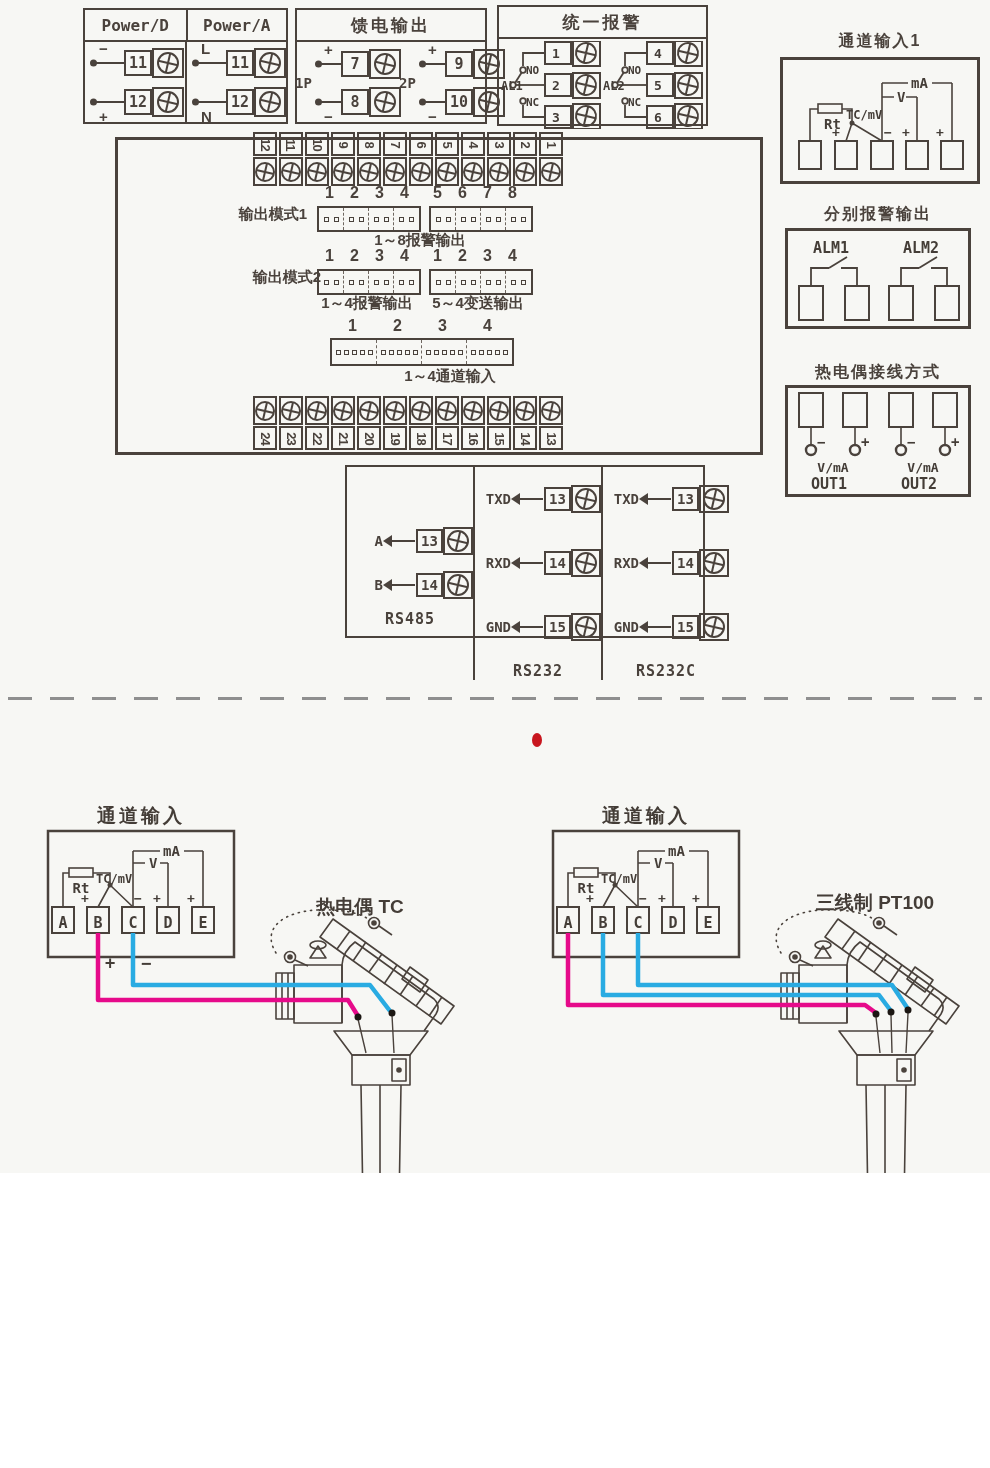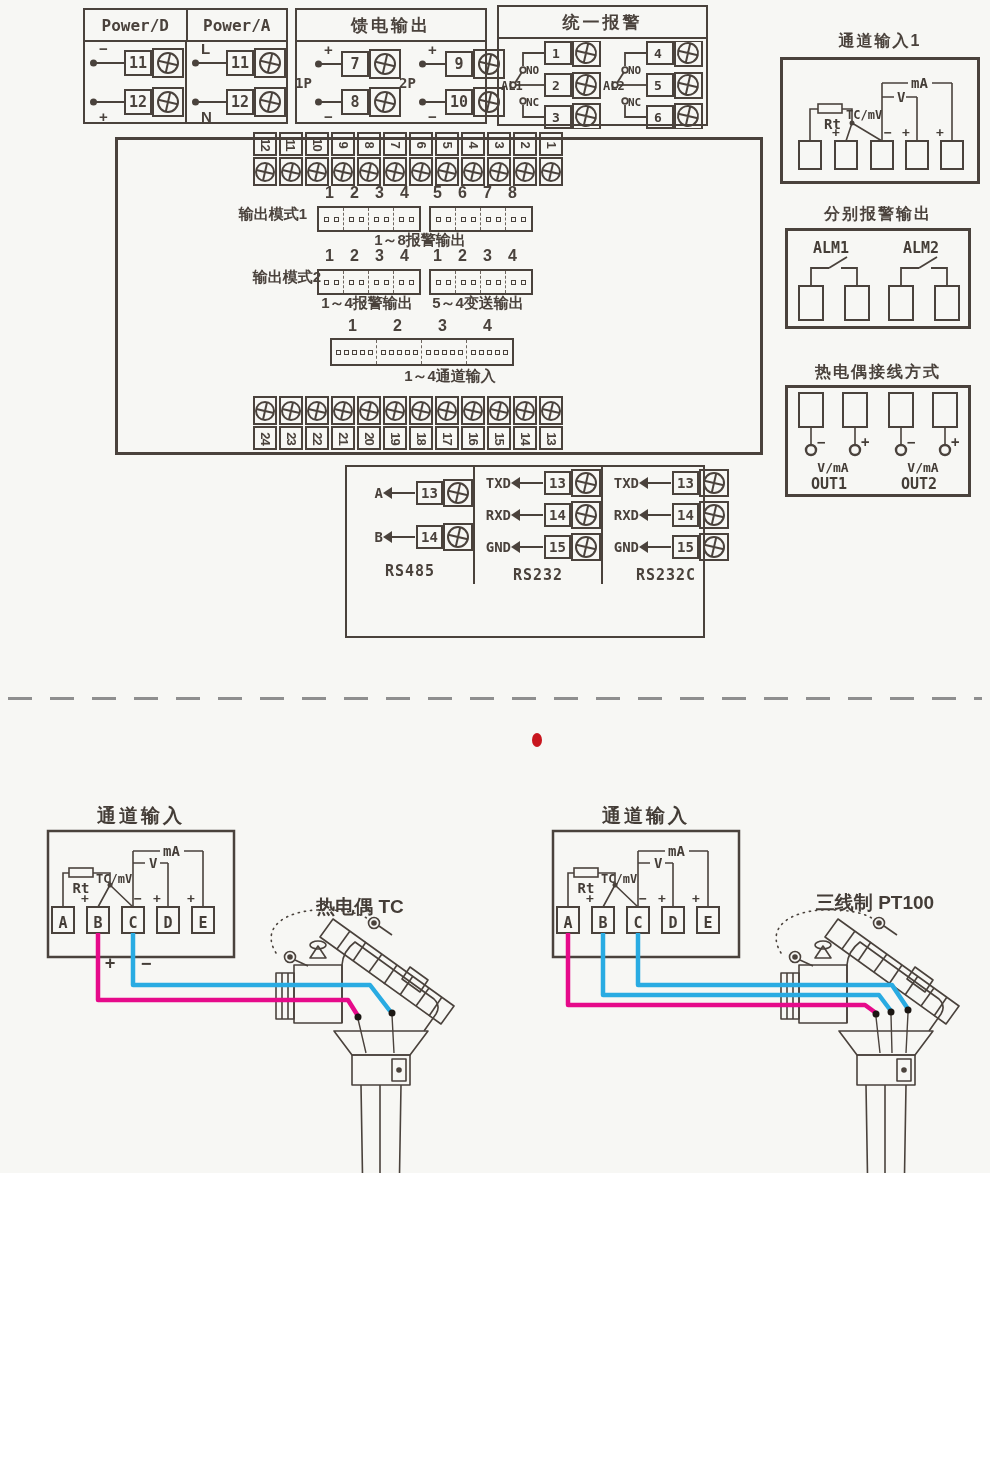--- a/index.html
+++ b/index.html
@@ -73,21 +73,21 @@
   
   #comm-box{left:345px;top:465px;width:360px;height:173px;}
   #comm-box .ctitle{height:28px;border-bottom:2px solid var(--ink);display:flex;align-items:center;justify-content:center;
                     font-weight:bold;font-size:17px;letter-spacing:6px;}
   #comm-box .cheads{display:grid;grid-template-columns:1fr 1fr 1fr;height:26px;border-bottom:2px solid var(--ink);}
   #comm-box .cheads div{display:flex;align-items:center;justify-content:center;font-weight:bold;font-size:15px;}
   #comm-box .cheads div+div{border-left:2px solid var(--ink);}
   #comm-box .cbody{display:grid;grid-template-columns:1fr 1fr 1fr;height:112px;}
   #comm-box .ccol{display:flex;flex-direction:column;align-items:center;justify-content:center;}
   #comm-box .ccol+.ccol{border-left:2px solid var(--ink);}
-  .crow{display:flex;align-items:center;margin:2px 0;}
+  .crow{display:flex;align-items:center;margin:18px 0;}
   .ccol.d1 .crow{margin:8px 0;}
   .clabel{min-width:36px;text-align:right;font-weight:bold;font-size:14px;margin-right:2px;font-family:"DejaVu Sans Mono",monospace;}
   .carrow{position:relative;width:30px;height:2px;background:var(--ink);flex:none;margin-right:1px;}
   .carrow::before{content:"";position:absolute;left:-2px;top:-5px;border-top:6px solid transparent;border-bottom:6px solid transparent;
                   border-right:9px solid var(--ink);}
   .crow .numbox{width:27px;height:24px;font-size:14px;}
   .crow .screwbox{width:30px;height:28px;}
   .cfoot{font-weight:bold;font-size:15px;margin-top:3px;font-family:"DejaVu Sans Mono",monospace;letter-spacing:1px;}
   
   #divider{left:8px;top:697px;width:974px;height:3px;

